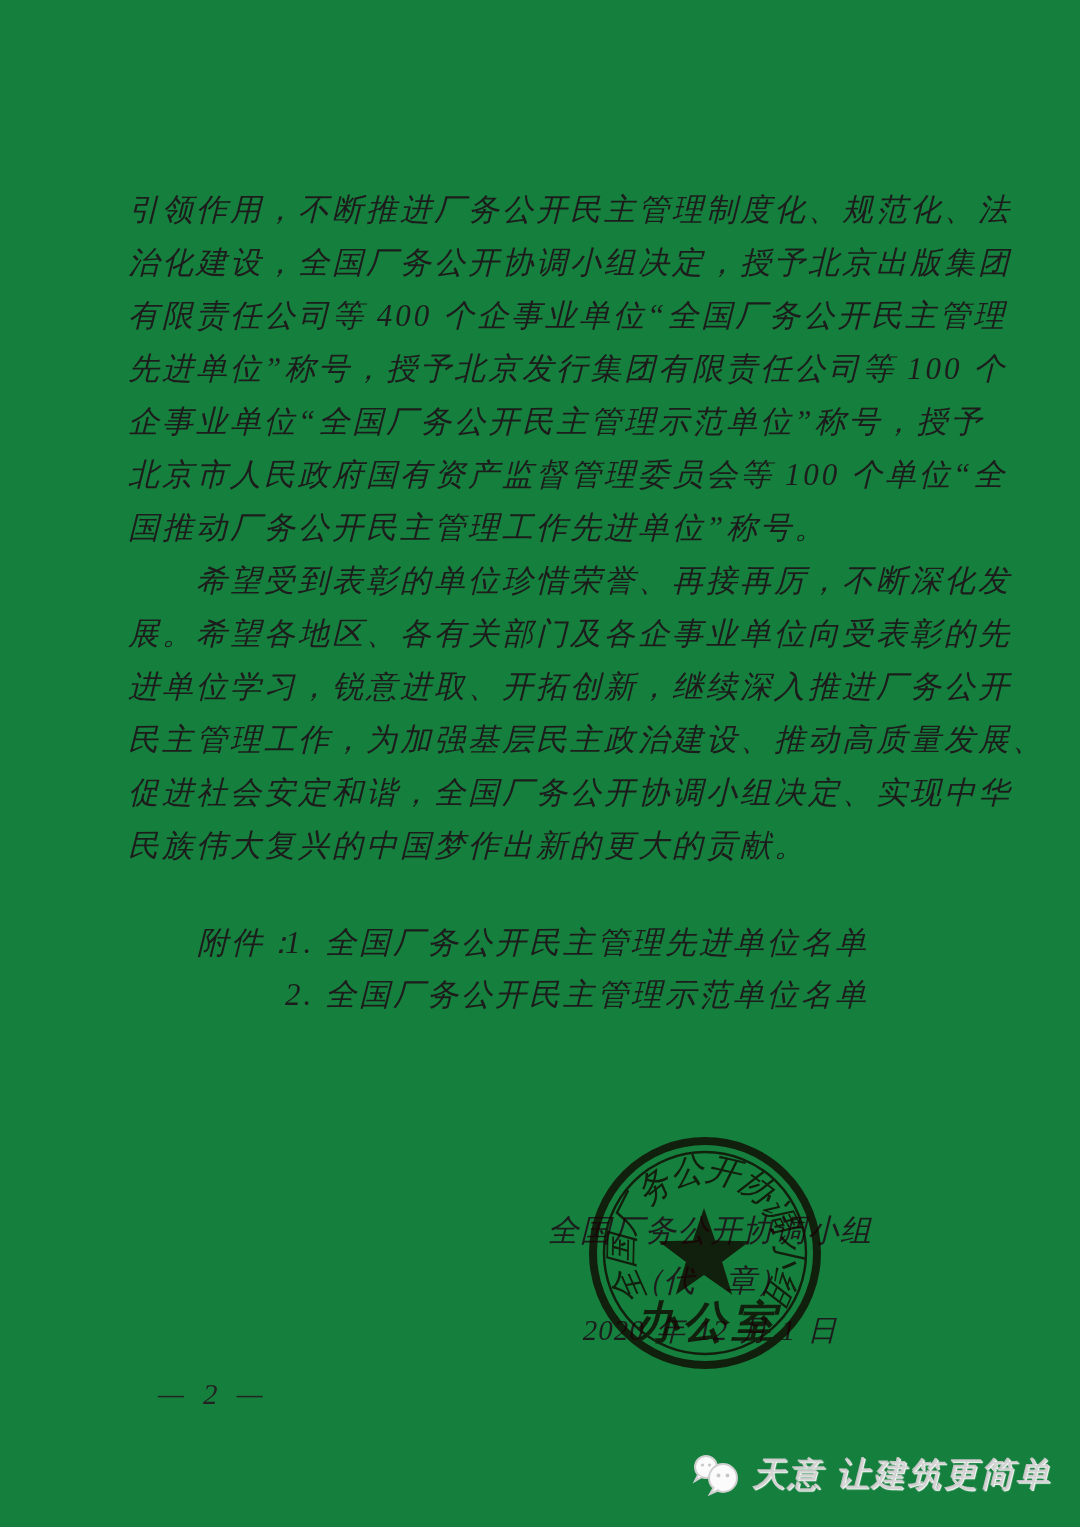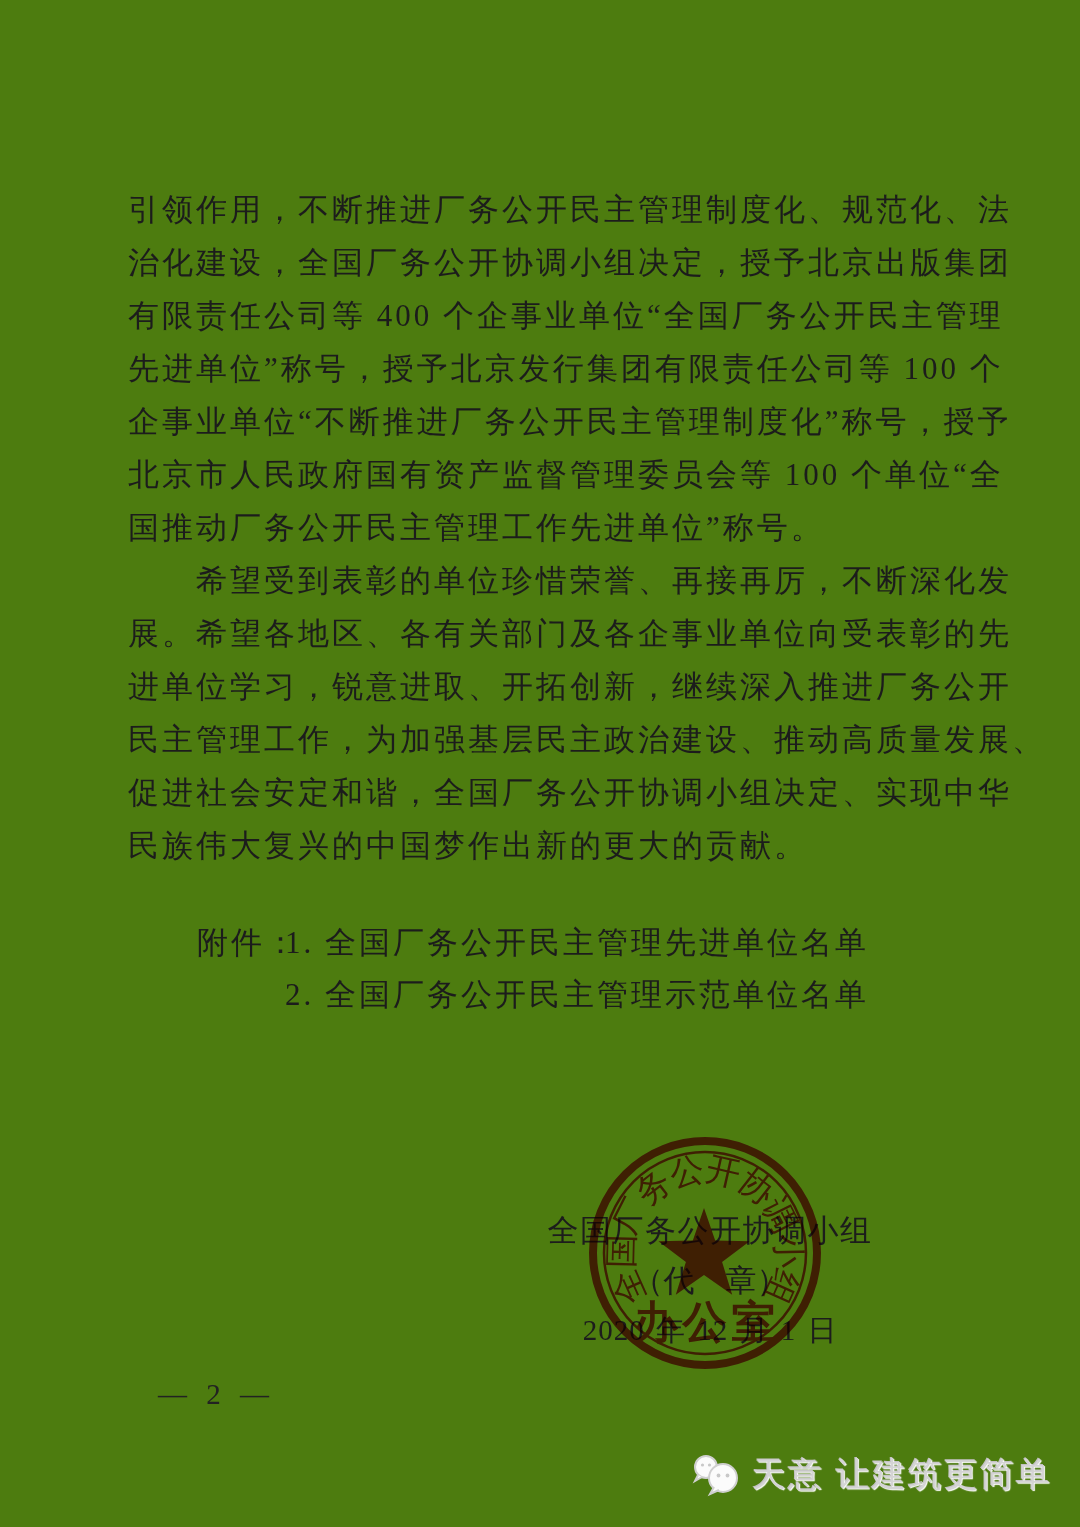--- a/index.html
+++ b/index.html
@@ -1,23 +1,24 @@
 <!DOCTYPE html>
 <html><head>
 <meta charset="utf-8">
 <style>
   html,body{margin:0;padding:0;background:#888;}
   .page{
     position:relative;
     width:1080px;height:1527px;
-    background:#4d7c0f;
+    background:#15803d;
     margin:0 auto;
     overflow:hidden;
     font-family:"Liberation Serif","DejaVu Serif",serif;
     color:#1c1c1c;
+    font-style:italic;
   }
   
   .doc-body{
     position:absolute;
     left:128px;top:183px;width:816px;
     font-size:31px;
     letter-spacing:3px;
     line-height:53px;
   }
   .doc-line{
@@ -68,21 +69,21 @@
 </head>
 <body>
 
 <div class="page">
 
   <div class="doc-body">
     <div class="doc-line">引领作用，不断推进厂务公开民主管理制度化、规范化、法</div>
     <div class="doc-line">治化建设，全国厂务公开协调小组决定，授予北京出版集团</div>
     <div class="doc-line">有限责任公司等 400 个企事业单位“全国厂务公开民主管理</div>
     <div class="doc-line">先进单位”称号，授予北京发行集团有限责任公司等 100 个</div>
-    <div class="doc-line">企事业单位“不断推进厂务公开民主管理制度化”称号，授予</div>
+    <div class="doc-line">企事业单位“全国厂务公开民主管理示范单位”称号，授予</div>
     <div class="doc-line">北京市人民政府国有资产监督管理委员会等 100 个单位“全</div>
     <div class="doc-line para-end">国推动厂务公开民主管理工作先进单位”称号。</div>
     <div class="doc-line">　　希望受到表彰的单位珍惜荣誉、再接再厉，不断深化发</div>
     <div class="doc-line">展。希望各地区、各有关部门及各企事业单位向受表彰的先</div>
     <div class="doc-line">进单位学习，锐意进取、开拓创新，继续深入推进厂务公开</div>
     <div class="doc-line">民主管理工作，为加强基层民主政治建设、推动高质量发展、</div>
     <div class="doc-line">促进社会安定和谐，全国厂务公开协调小组决定、实现中华</div>
     <div class="doc-line para-end">民族伟大复兴的中国梦作出新的更大的贡献。</div>
   </div>
 

